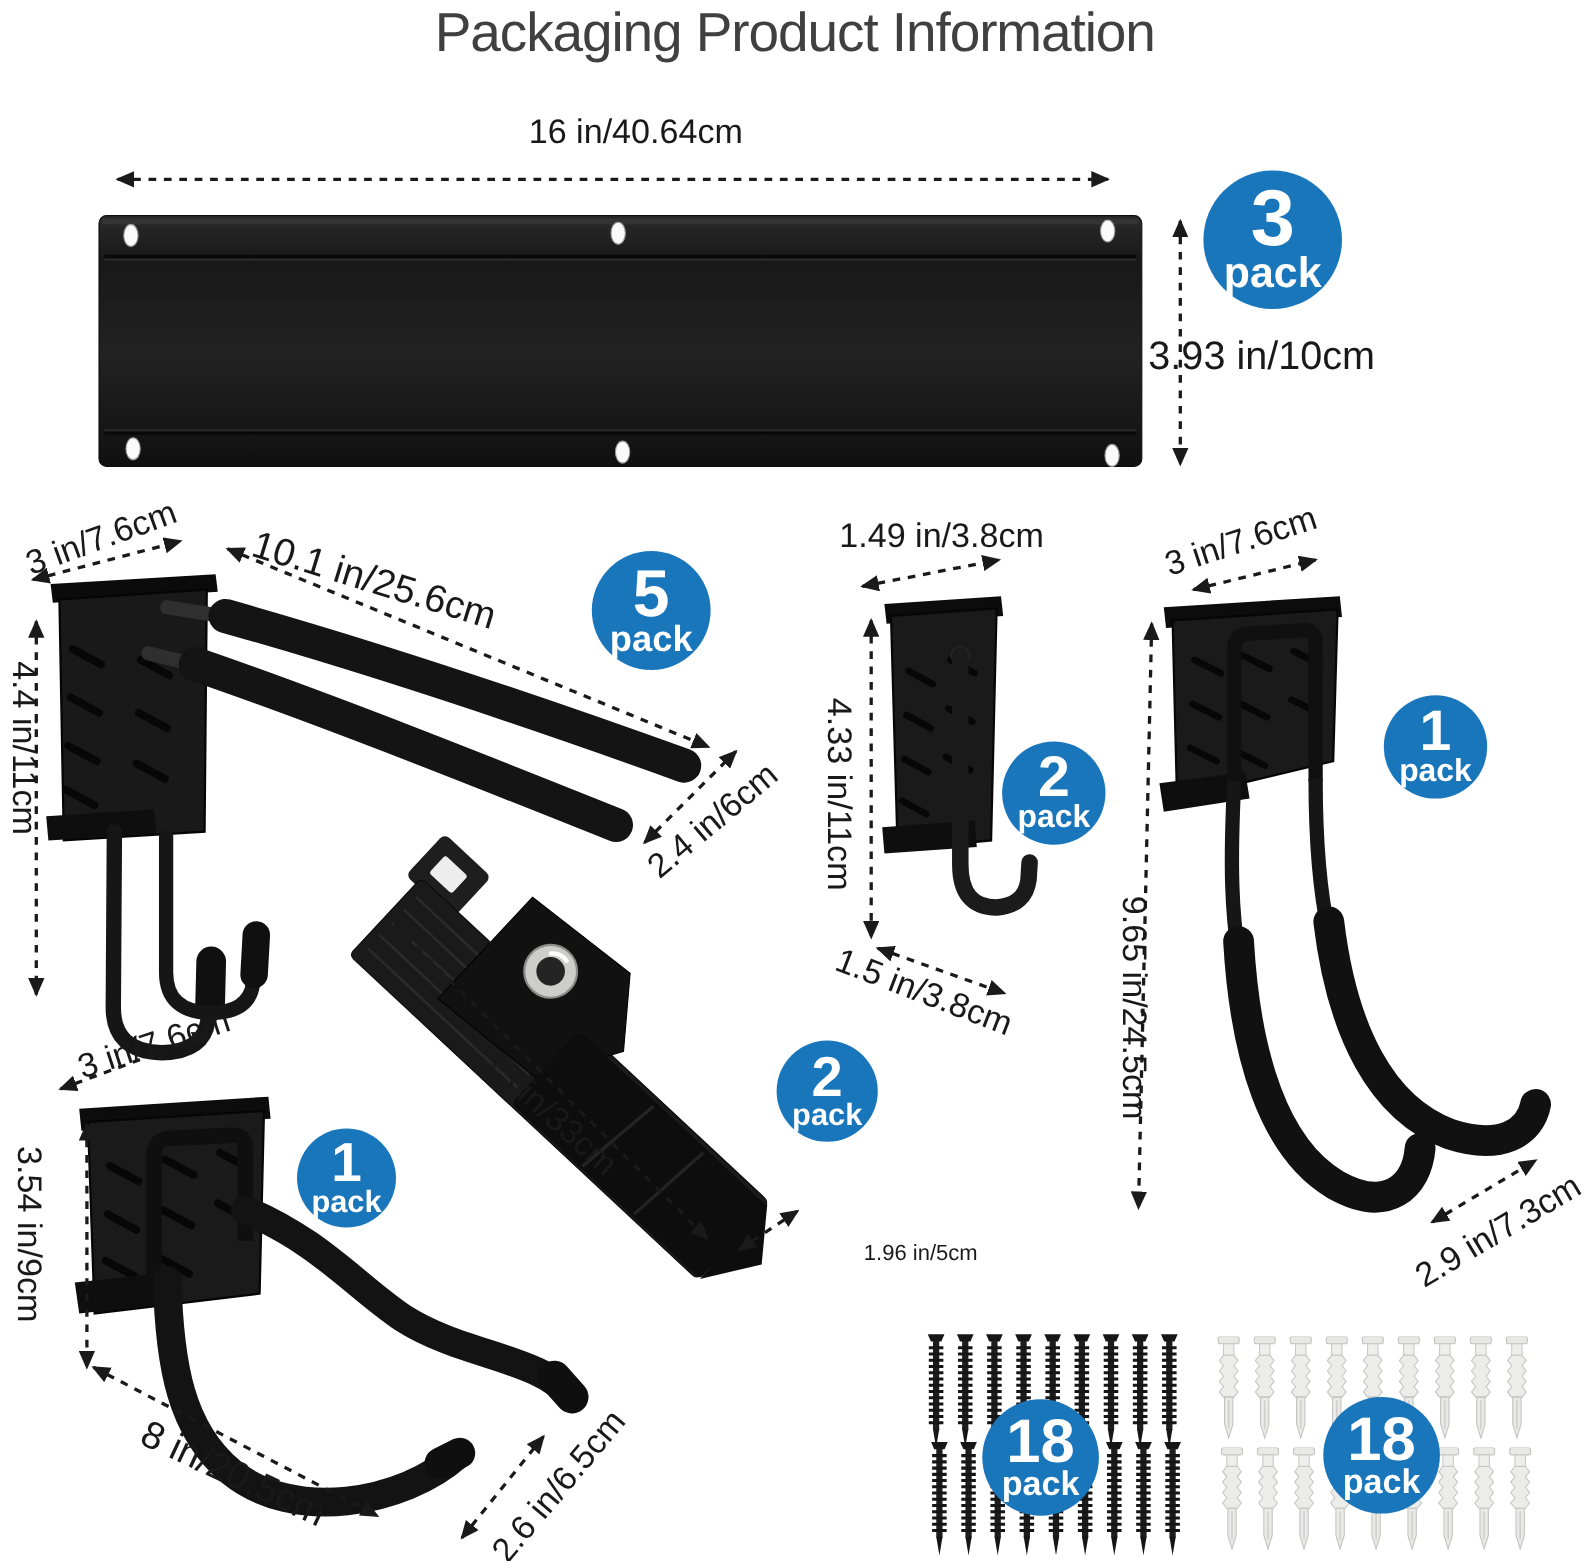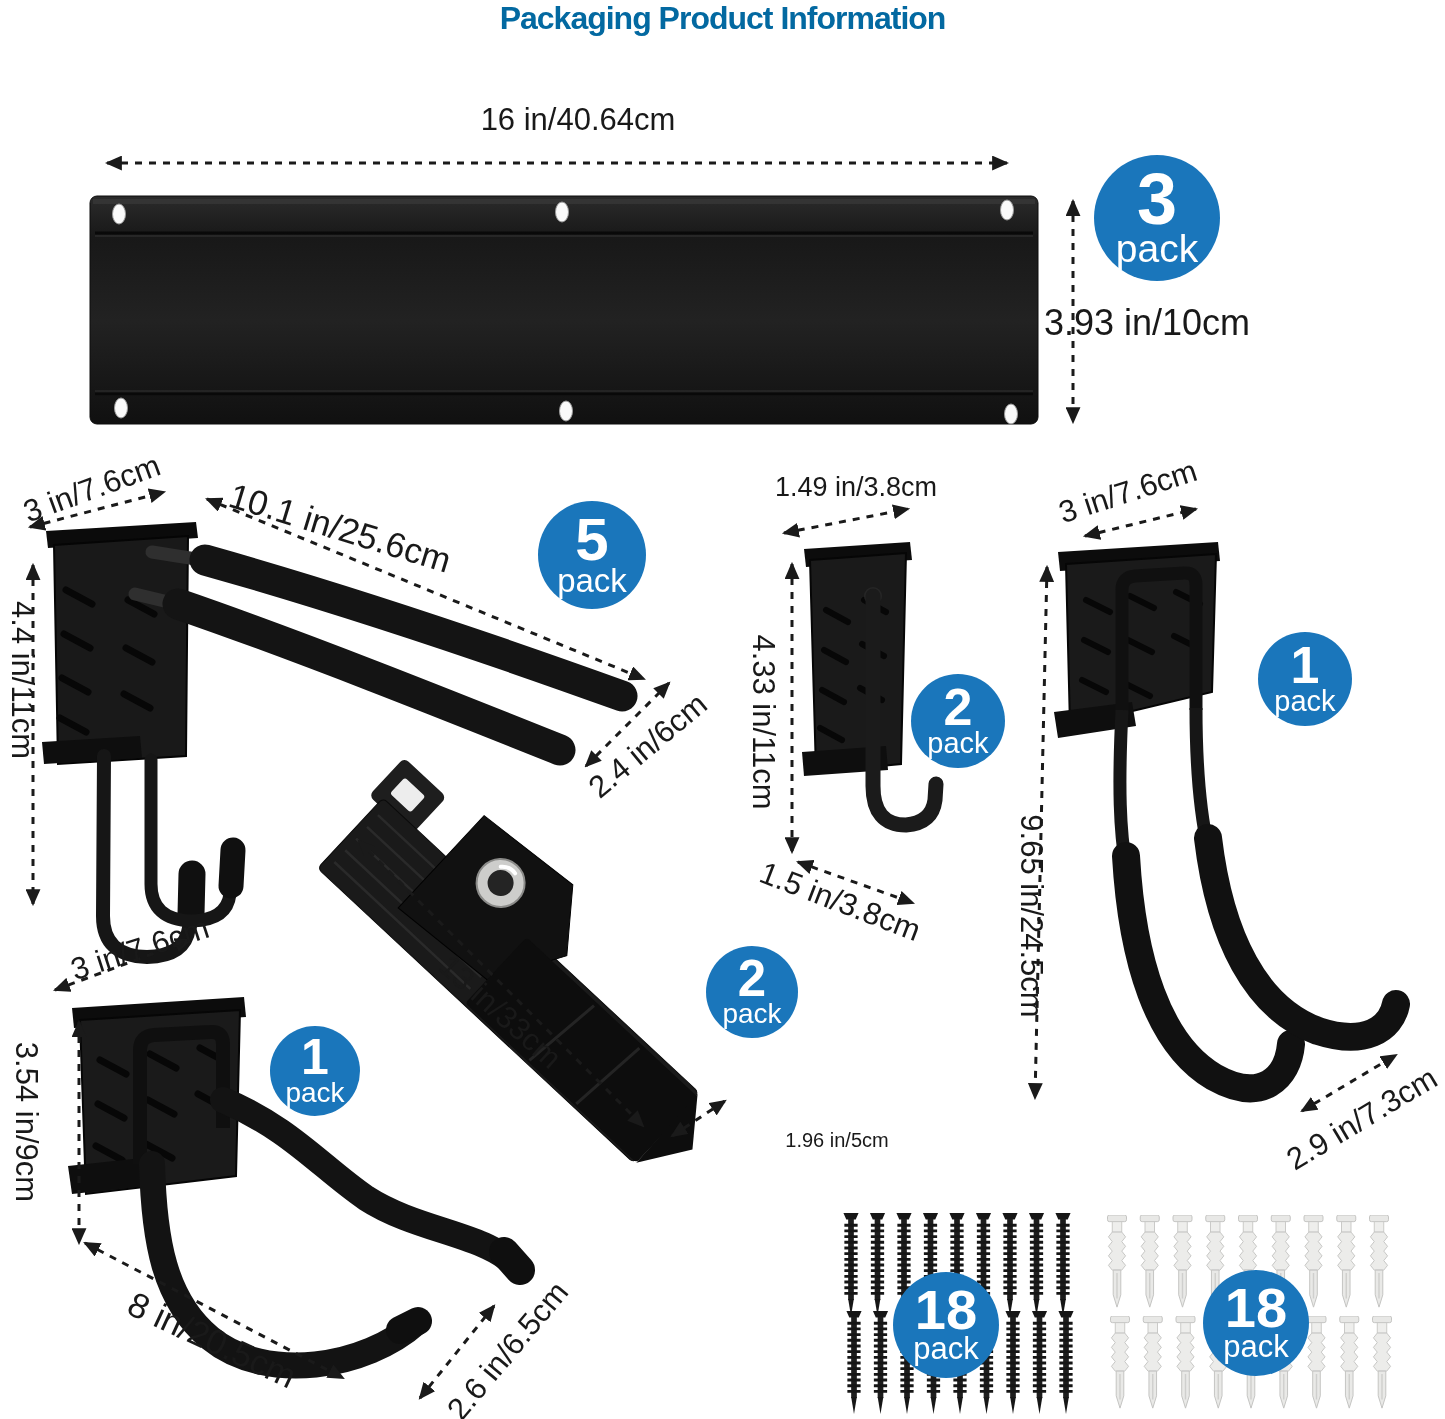--- a/index.html
+++ b/index.html
@@ -3,31 +3,31 @@
 <meta charset="utf-8">
 <style>
   html,body{margin:0;padding:0;background:#fff;}
   .stage{
     position:relative;width:1445px;height:1419px;background:#ffffff;overflow:hidden;
     font-family:"Liberation Sans", sans-serif;color:#1a1a1a;
   }
   .art{position:absolute;left:0;top:0;}
   .title{
     position:absolute;top:0px;left:50%;transform:translateX(-50%);
-    font-size:32px;font-weight:700;letter-spacing:-1px;color:#0369a1;white-space:nowrap;
+    font-size:50px;font-weight:400;letter-spacing:-1px;color:#404040;white-space:nowrap;
   }
   .dim{
     position:absolute;white-space:nowrap;color:#191919;font-weight:400;
   }
   .badge{
     position:absolute;border-radius:50%;background:var(--blue,#1a76bb);color:#fff;
     display:flex;flex-direction:column;align-items:center;justify-content:center;text-align:center;
   }
   .badge .num{font-weight:700;line-height:.82;}
-  .badge .word{font-weight:400;line-height:.9;margin-top:2px;}
+  .badge .word{font-weight:700;line-height:.9;margin-top:2px;}
 </style>
 </head>
 <body>
 
 <div class="stage">
 
   <svg class="art" width="1445" height="1419" viewBox="0 0 1445 1419">
     <defs>
       <marker id="ah" viewBox="0 0 16 14" markerWidth="17" markerHeight="15" refX="14" refY="7" orient="auto-start-reverse" markerUnits="userSpaceOnUse">
         <path d="M0,0 L16,7 L0,14 z" fill="#1a1a1a"></path>
@@ -199,21 +199,21 @@
   <div class="title">Packaging Product Information</div>
 
   <div class="dim" style="left:578px;top:120px;font-size:31px;transform:translate(-50%,-50%);">16 in/40.64cm</div>
   <div class="dim" style="left:1147px;top:323px;font-size:36px;transform:translate(-50%,-50%);">3.93 in/10cm</div>
 
   <div class="dim" style="left:92px;top:489px;font-size:31px;transform:translate(-50%,-50%) rotate(-20deg);">3 in/7.6cm</div>
   <div class="dim" style="left:340px;top:528px;font-size:35px;transform:translate(-50%,-50%) rotate(17deg);">10.1 in/25.6cm</div>
   <div class="dim" style="left:22px;top:680px;font-size:31px;transform:translate(-50%,-50%) rotate(90deg);">4.4 in/11cm</div>
   <div class="dim" style="left:648px;top:746px;font-size:31px;transform:translate(-50%,-50%) rotate(-40deg);">2.4 in/6cm</div>
 
-  <div class="dim" style="left:856px;top:487px;font-size:27px;transform:translate(-50%,-50%);">1.49 in/3.8cm</div>
+  <div class="dim" style="left:856px;top:487px;font-size:31px;transform:translate(-50%,-50%);">1.49 in/3.8cm</div>
   <div class="dim" style="left:763px;top:722px;font-size:31px;transform:translate(-50%,-50%) rotate(90deg);">4.33 in/11cm</div>
   <div class="dim" style="left:840px;top:902px;font-size:31px;transform:translate(-50%,-50%) rotate(21deg);">1.5 in/3.8cm</div>
 
   <div class="dim" style="left:1128px;top:492px;font-size:31px;transform:translate(-50%,-50%) rotate(-18deg);">3 in/7.6cm</div>
   <div class="dim" style="left:1031px;top:916px;font-size:31px;transform:translate(-50%,-50%) rotate(90deg);">9.65 in/24.5cm</div>
   <div class="dim" style="left:1362px;top:1119px;font-size:31px;transform:translate(-50%,-50%) rotate(-31deg);">2.9 in/7.3cm</div>
 
   <div class="dim" style="left:500px;top:1012px;font-size:31px;transform:translate(-50%,-50%) rotate(42deg);">13 in/33cm</div>
   <div class="dim" style="left:837px;top:1140px;font-size:20px;transform:translate(-50%,-50%);">1.96 in/5cm</div>
 

